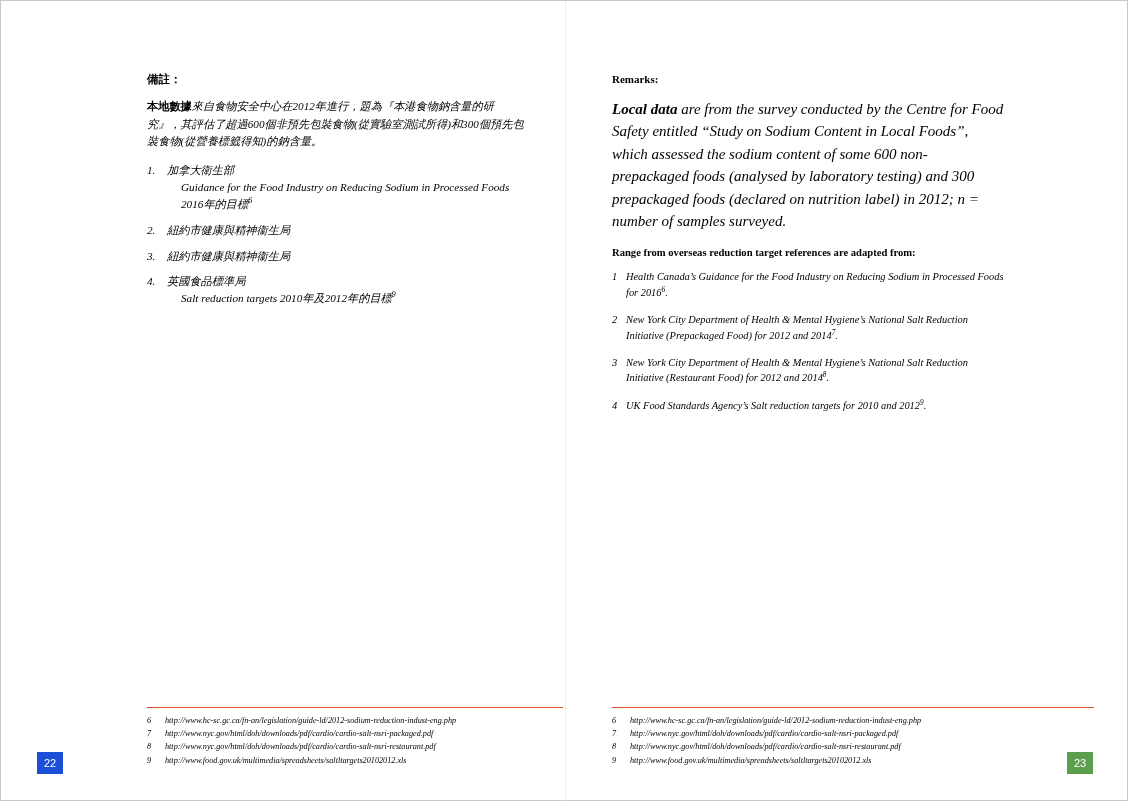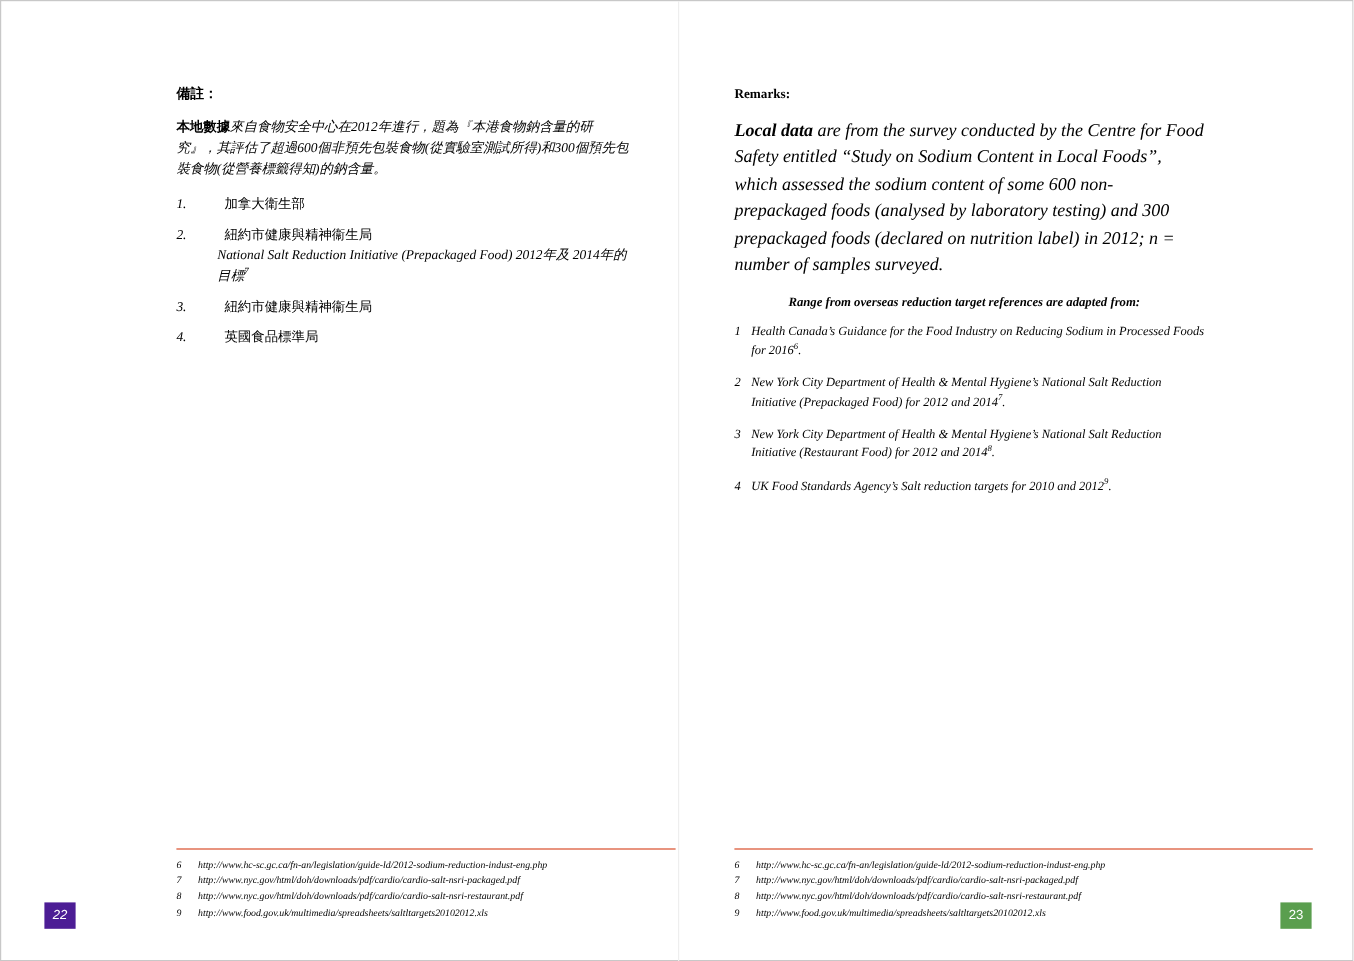--- a/index.html
+++ b/index.html
@@ -88,22 +88,20 @@
 
   .subheading {
     font-weight: bold;
     font-size: 11.5px;
     margin: 0 0 9px 0;
     line-height: 1.5;
     color: #000000;
   }
   .leaf.right .subheading {
     font-size: 10.6px;
-    font-style: italic;
-    margin-left: 45px;
   }
 
   
   .reflist {
     list-style: none;
     margin: 0;
     padding: 0;
   }
   .refitem {
     display: flex;
@@ -113,22 +111,22 @@
   }
   .refnum {
     width: 20px;
     flex: 0 0 20px;
     font-style: italic;
   }
   .reftext {
     flex: 1 1 auto;
   }
   .ref-zh {
+    font-style: italic;
     display: block;
-    margin-left: 20px;
   }
   .ref-en {
     font-style: italic;
     display: block;
     padding-left: 14px;
   }
   .leaf.right .refitem {
     font-size: 10.4px;
     line-height: 1.48;
     margin-bottom: 12px;
@@ -183,22 +181,21 @@
     height: 22px;
     color: #ffffff;
     font-family: "Liberation Sans", sans-serif;
     font-size: 11px;
     display: flex;
     align-items: center;
     justify-content: center;
   }
   .pagetab.left {
     left: 36px;
-    background: #4c1d95;
-    font-style: italic;
+    background: #1d4ed8;
   }
   .pagetab.right {
     right: 36px;
     background: #5a9e4e;
     margin-left: 20px;
   }
 </style>
 </head>
 <body>
 
@@ -213,39 +210,40 @@
         <p class="para italic">
           <span class="bold">本地數據</span><span>來自食物安全中心在2012年進行，題為『本港食物鈉含量的研究』，其評估了超過600個非預先包裝食物(從實驗室測試所得)和300個預先包裝食物(從營養標籤得知)的鈉含量。</span>
         </p>
 
 
         <ol class="reflist">
           <li class="refitem">
             <span class="refnum">1.</span>
             <span class="reftext">
               <span class="ref-zh">加拿大衛生部</span>
+              <span class="ref-en"><span>Guidance for the Food Industry on Reducing Sodium in Processed Foods 2016年的目標</span><sup>6</sup></span>
             </span>
           </li>
           <li class="refitem">
             <span class="refnum">2.</span>
             <span class="reftext">
               <span class="ref-zh">紐約市健康與精神衞生局</span>
-              <span class="ref-en"><span>National Salt Reduction Initiative (Prepackaged Food) 2012年及 2014年的目標</span><sup>7</sup></span>
             </span>
           </li>
           <li class="refitem">
             <span class="refnum">3.</span>
             <span class="reftext">
               <span class="ref-zh">紐約市健康與精神衞生局</span>
             </span>
           </li>
           <li class="refitem">
             <span class="refnum">4.</span>
             <span class="reftext">
               <span class="ref-zh">英國食品標準局</span>
+              <span class="ref-en"><span>Salt reduction targets 2010年及2012年的目標</span><sup>9</sup></span>
             </span>
           </li>
         </ol>
       </div>
 
       <div class="footnotes">
         <div class="footnote">
           <span class="fn-num">6</span>
           <span class="fn-text">http://www.hc-sc.gc.ca/fn-an/legislation/guide-ld/2012-sodium-reduction-indust-eng.php</span>
         </div>

